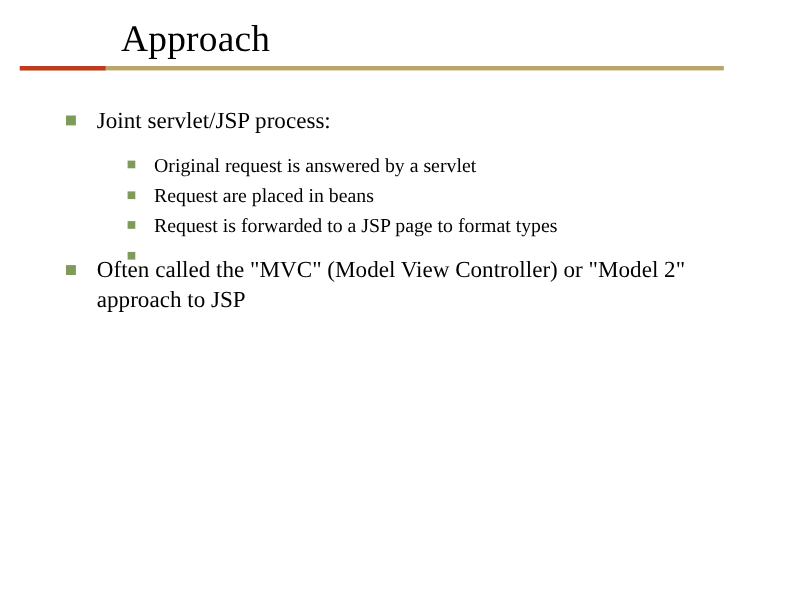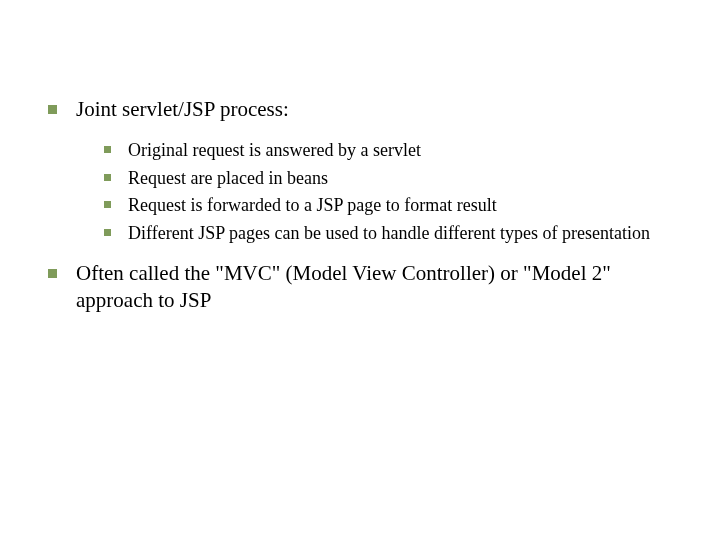--- a/index.html
+++ b/index.html
@@ -44,21 +44,21 @@
   .title-text {
     position: absolute;
     left: 92px;
     top: 0;
     font-size: 34px;
     line-height: 40px;
     letter-spacing: 0.2px;
   }
   .body {
     position: absolute;
-    left: 48px;
+    left: 60px;
     top: 96px;
     width: 620px;
     font-size: 21px;
     line-height: 1.28;
   }
   .lvl1 {
     position: relative;
     padding-left: 28px;
     margin-bottom: 10px;
   }
@@ -87,44 +87,48 @@
     background: #7f9b5a; 
   }
   .sq-lg { width: 9px; height: 9px; }
   .sq-sm { width: 7px; height: 7px; }
 </style>
 </head>
 <body>
 
 <div class="slide">
 
+  <div class="title-bar">
+    <div class="title-underline-outer"></div>
+    <div class="title-underline-inner"></div>
+    <div class="title-text">Approach</div>
+  </div>
 
   <div class="body">
 
     <div class="lvl1">
       <span class="bullet sq sq-lg"></span>
       <span>Joint servlet/JSP process:</span>
     </div>
 
     <div class="sub">
       <div class="lvl2">
         <span class="bullet sq sq-sm"></span>
         <span>Original request is answered by a servlet</span>
       </div>
       <div class="lvl2">
         <span class="bullet sq sq-sm"></span>
         <span>Request are placed in beans</span>
       </div>
       <div class="lvl2">
         <span class="bullet sq sq-sm"></span>
-        <span>Request is forwarded to a JSP page to format result</span>
+        <span>Request is forwarded to a JSP page to format types</span>
       </div>
       <div class="lvl2">
         <span class="bullet sq sq-sm"></span>
-        <span>Different JSP pages can be used to handle different types of presentation</span>
       </div>
     </div>
 
     <div class="lvl1">
       <span class="bullet sq sq-lg"></span>
       <span>Often called the "MVC" (Model View Controller) or "Model 2" approach to JSP</span>
     </div>
 
   </div>
 

